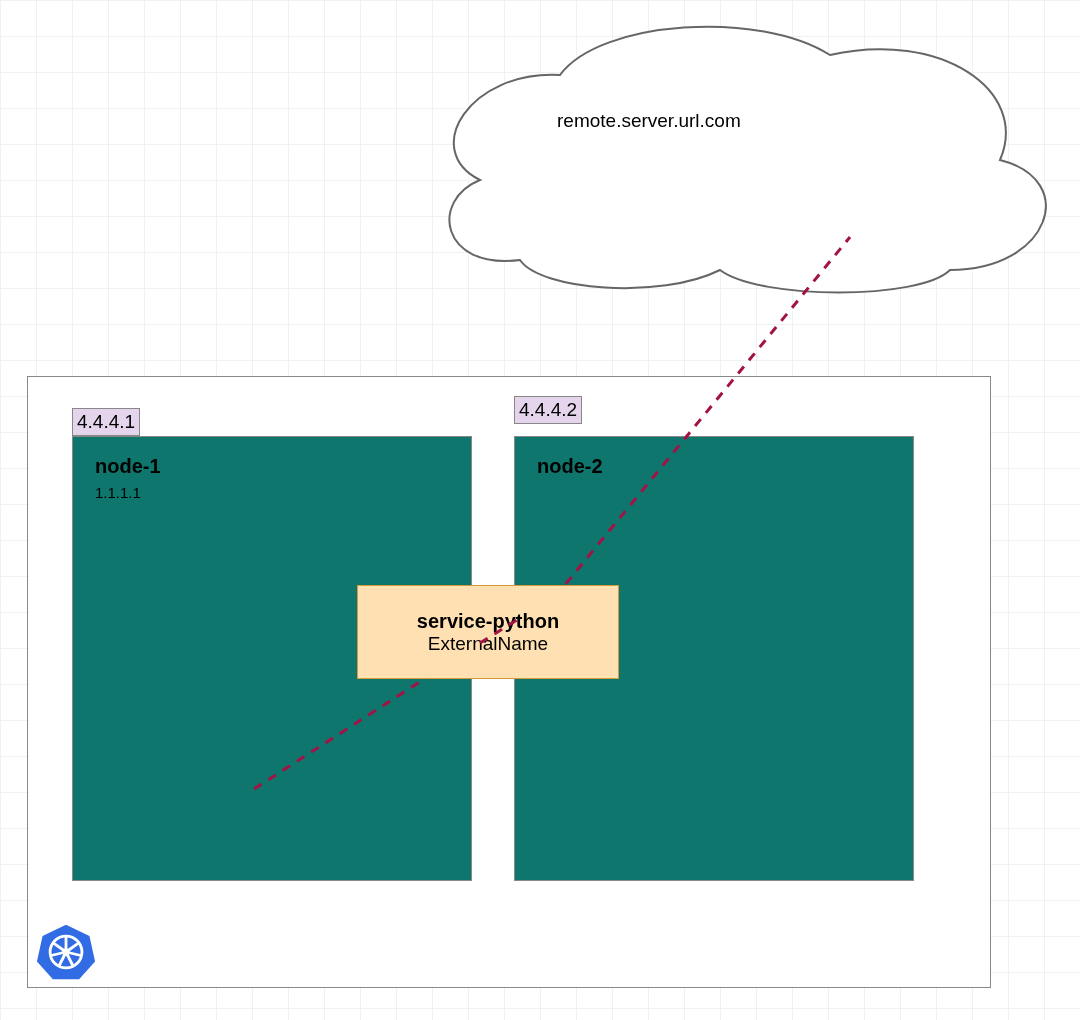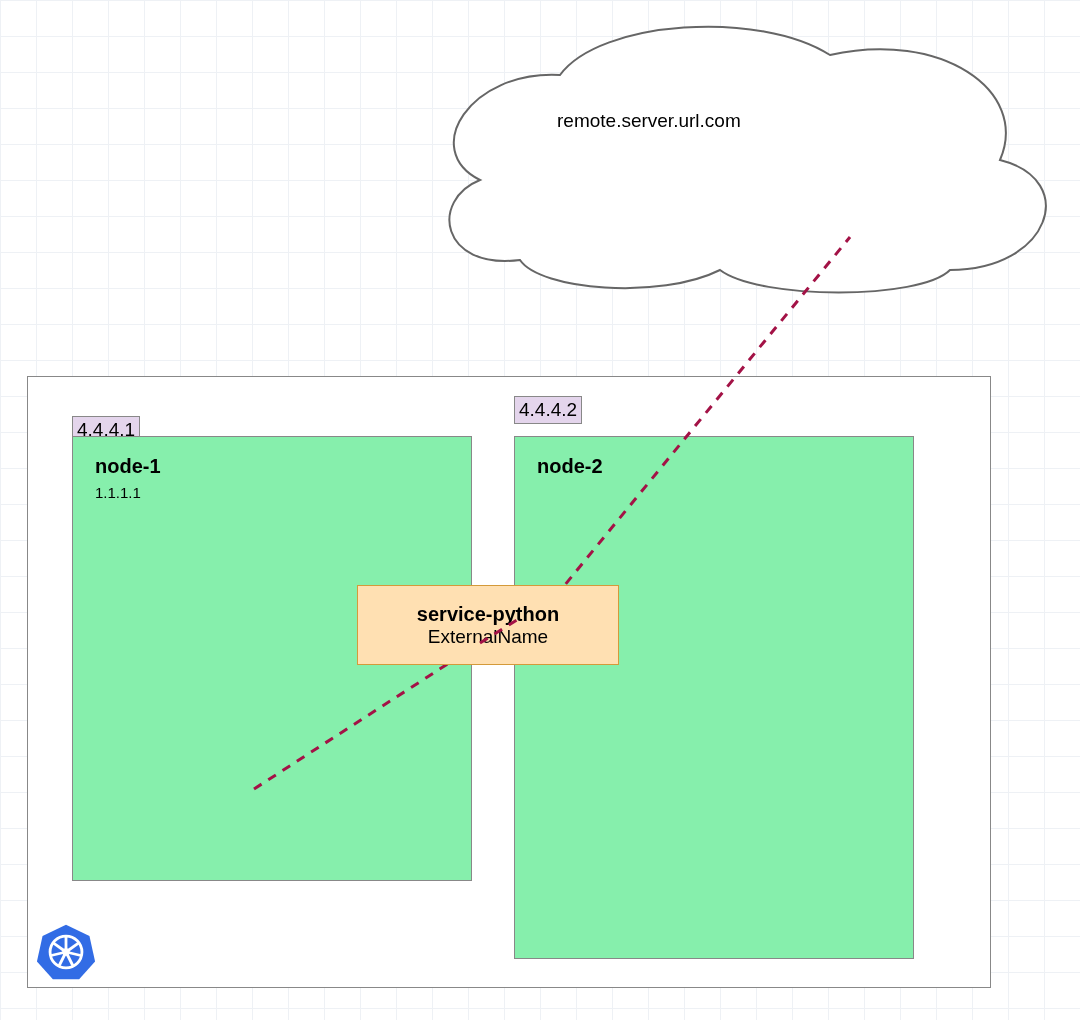--- a/index.html
+++ b/index.html
@@ -31,52 +31,52 @@
       position: absolute;
       left: 27px;
       top: 376px;
       width: 964px;
       height: 612px;
       background: #fff;
       border: 1px solid #888;
     }
     .node {
       position: absolute;
-      background: #86efac;
+      background: #0f766e;
       border: 1px solid #888;
       padding: 18px 22px;
     }
     .node-1 {
       left: 72px;
       top: 436px;
       width: 400px;
       height: 445px;
     }
     .node-2 {
       left: 514px;
       top: 436px;
       width: 400px;
-      height: 523px;
+      height: 445px;
     }
     .node-title {
       font-weight: 700;
       font-size: 20px;
       margin-bottom: 6px;
     }
     .node-ip {
       font-size: 15px;
     }
     .ip-tag {
       position: absolute;
       background: #e4d5ec;
       border: 1px solid #888;
       font-size: 19px;
       padding: 2px 4px;
     }
-    .ip-tag-1 { left: 72px; top: 408px; margin-top: 8px; }
+    .ip-tag-1 { left: 72px; top: 408px; }
     .ip-tag-2 { left: 514px; top: 396px; }
     .pod {
       position: absolute;
       background: #d9e8f7;
       border: 1px solid #3b6ea5;
       border-radius: 12px;
       text-align: center;
       display: flex;
       flex-direction: column;
       justify-content: center;
@@ -99,21 +99,21 @@
       font-size: 19px;
     }
     .pod-ip {
       font-size: 19px;
     }
     .service {
       position: absolute;
       left: 357px;
       top: 585px;
       width: 262px;
-      height: 80px;
+      height: 94px;
       background: #ffe0b2;
       border: 1px solid #d49a3a;
       display: flex;
       flex-direction: column;
       justify-content: center;
       align-items: center;
       z-index: 5;
     }
     .service-title { font-weight: 700; font-size: 20px; }
     .service-type { font-size: 19px; }

